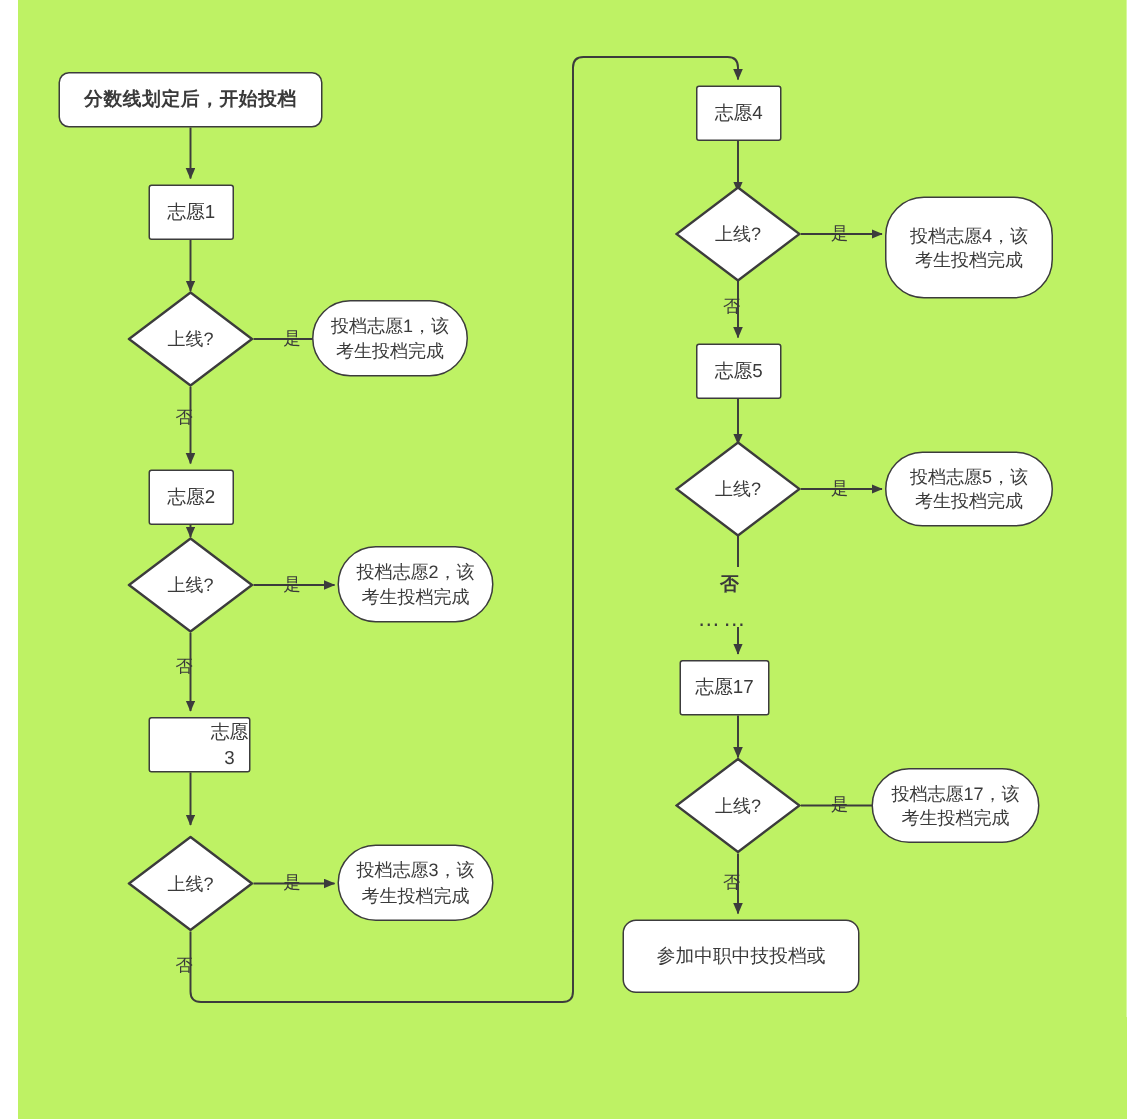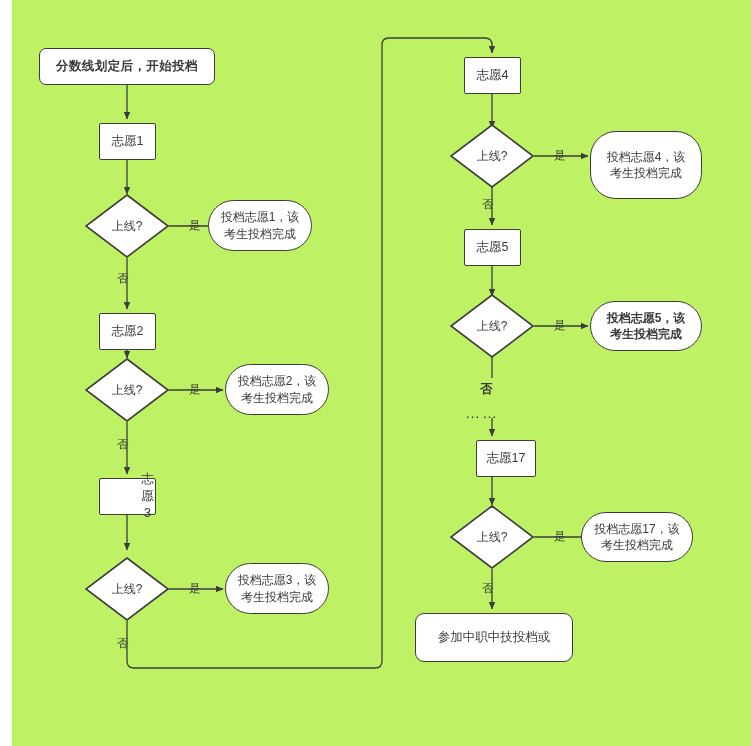--- a/index.html
+++ b/index.html
@@ -203,21 +203,21 @@
   <div class="elabel" style="left:177px; top:382px;">是</div>
   <div class="elabel" style="left:105px; top:437px;">否</div>
 
   <div class="node pill" style="left:213px; top:364px; width:104px; height:51px;">
     <span class="inner">
       <span>投档志愿2，该</span>
       <span class="line2">考生投档完成</span>
     </span>
   </div>
 
-  <div class="node proc" style="left:87px; top:478px; width:57px; height:37px;padding-left:40px;">
+  <div class="node proc" style="left:87px; top:478px; width:68px; height:37px;padding-left:40px;">
     <span class="inner">志愿3</span>
   </div>
 
   <div class="diamond" style="left:73px; top:557px; width:84px; height:64px;">
     <svg class="dshape" viewBox="0 0 84 64" preserveAspectRatio="none">
       <polygon points="42,1 83,32 42,63 1,32" fill="#ffffff" stroke="#3c3c3c" stroke-width="1.6"></polygon>
     </svg>
     <span class="dlabel">上线?</span>
   </div>
 
@@ -260,28 +260,28 @@
     <svg class="dshape" viewBox="0 0 84 64" preserveAspectRatio="none">
       <polygon points="42,1 83,32 42,63 1,32" fill="#ffffff" stroke="#3c3c3c" stroke-width="1.6"></polygon>
     </svg>
     <span class="dlabel">上线?</span>
   </div>
 
   <div class="elabel" style="left:542px; top:318px;">是</div>
   <div class="elabel bold" style="left:468px; top:381px;">否</div>
   <div class="ellipsis" style="left:453px; top:404px;">……</div>
 
-  <div class="node pill" style="left:578px; top:301px; width:112px; height:50px;font-weight:bold;">
+  <div class="node pill" style="left:578px; top:301px; width:112px; height:50px;">
     <span class="inner">
       <span>投档志愿5，该</span>
       <span class="line2">考生投档完成</span>
     </span>
   </div>
 
-  <div class="node proc" style="left:464px; top:440px; width:60px; height:37px;">
+  <div class="node proc" style="left:441px; top:440px; width:60px; height:37px;">
     <span class="inner">志愿17</span>
   </div>
 
   <div class="diamond" style="left:438px; top:505px; width:84px; height:64px;">
     <svg class="dshape" viewBox="0 0 84 64" preserveAspectRatio="none">
       <polygon points="42,1 83,32 42,63 1,32" fill="#ffffff" stroke="#3c3c3c" stroke-width="1.6"></polygon>
     </svg>
     <span class="dlabel">上线?</span>
   </div>
 

